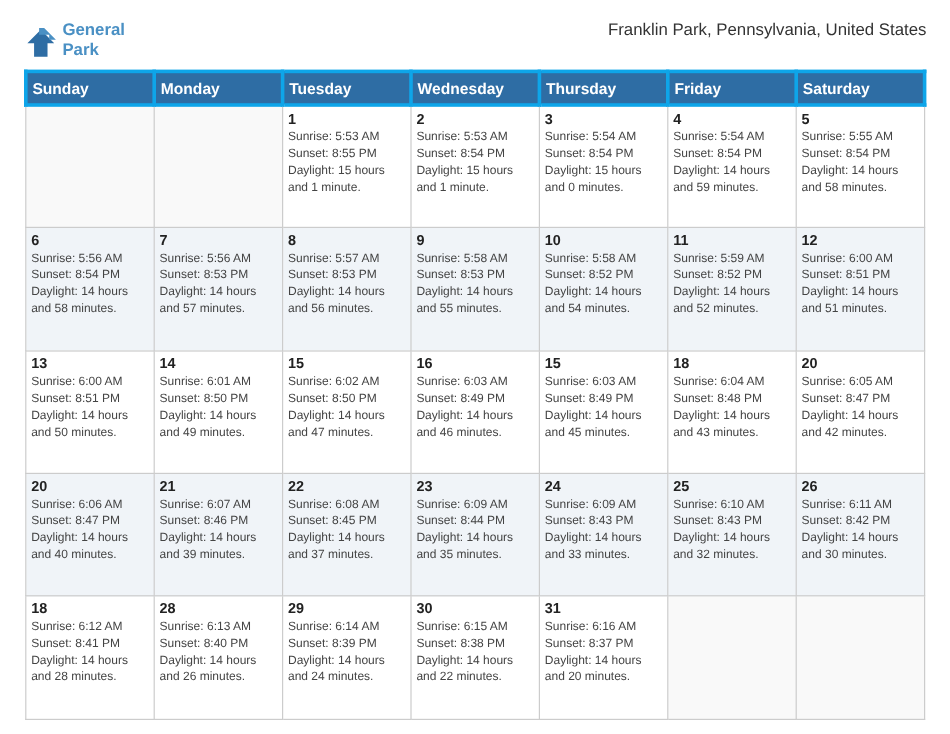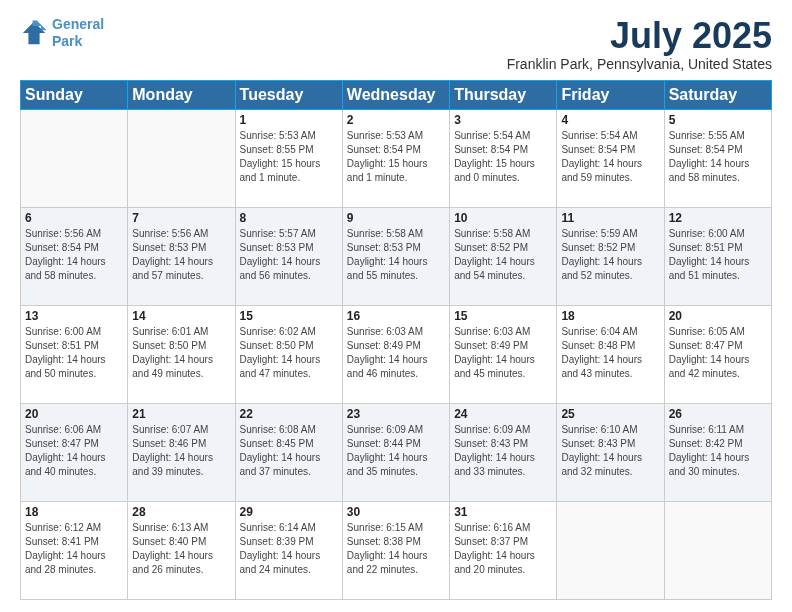--- a/index.html
+++ b/index.html
@@ -18,21 +18,21 @@
       flex-direction: column;
     }
     .header {
       display: flex;
       justify-content: space-between;
       align-items: flex-start;
       margin-bottom: 8px;
     }
     .logo {
       display: flex;
-      align-items: center;
+      align-items: flex-end;
       gap: 4px;
     }
     .logo-text {
       font-size: 14px;
       font-weight: bold;
       color: #1a3a5c;
       line-height: 1.2;
     }
     .logo-text span {
       color: #4a90c4;
@@ -58,25 +58,25 @@
     .calendar {
       flex: 1;
       border: 1px solid #ccc;
       border-collapse: collapse;
       width: 100%;
       table-layout: fixed;
     }
     .calendar th {
       background: #2e6da4;
       color: #fff;
-      font-size: 16px;
+      font-size: 13px;
       font-weight: bold;
       padding: 5px 4px;
       text-align: left;
-      border: 1px solid #0ea5e9;
+      border: 3px solid #0ea5e9;
     }
     .calendar td {
       border: 1px solid #ccc;
       vertical-align: top;
       padding: 3px 4px;
       font-size: 9.5px;
       color: #333;
       height: 82px;
     }
     .calendar td.empty {
@@ -107,21 +107,20 @@
       <svg class="logo-icon" viewBox="0 0 40 40">
         <polygon points="20,4 36,20 28,20 28,36 12,36 12,20 4,20" fill="#2e6da4"></polygon>
         <polygon points="24,2 38,16 30,16 30,10 18,10 18,2" fill="#4a90c4"></polygon>
       </svg>
       <div class="logo-text">
         <div><span>General</span></div>
         <div><span style="color:#4a90c4">Park</span></div>
       </div>
     </div>
     <div class="title-area">
-      <div class="month-title">July 2025</div>
       <div class="location-title">Franklin Park, Pennsylvania, United States</div>
     </div>
   </div>
 
   <table class="calendar">
     <thead>
       <tr>
 
       <th>Sunday</th>
           <th>Monday</th>

